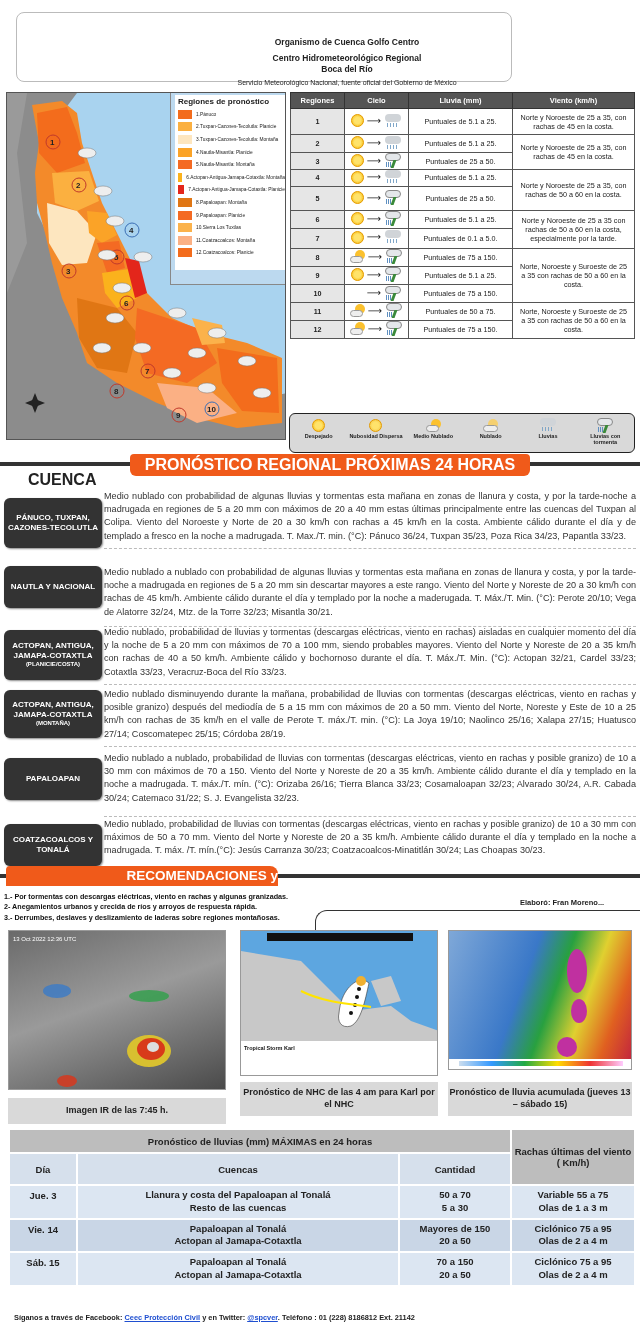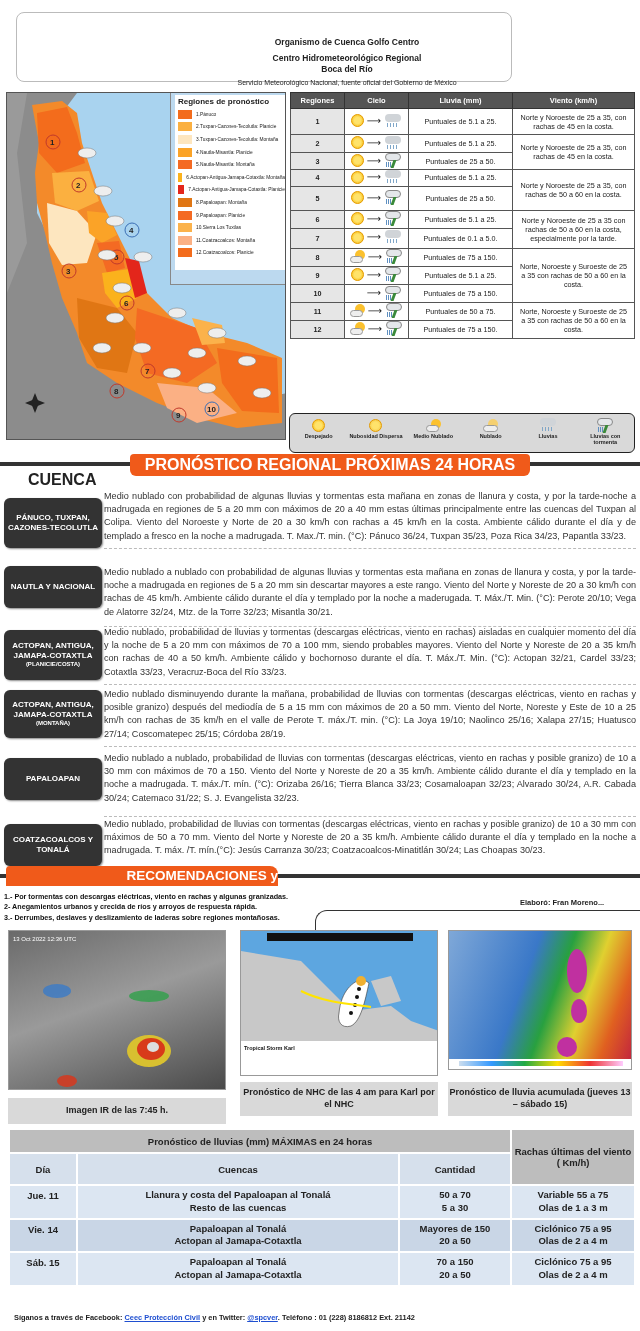--- a/index.html
+++ b/index.html
@@ -566,21 +566,21 @@
       <th class="h1 wind" rowspan="2" style="width:122px">Rachas últimas del viento ( Km/h)</th>
     </tr>
     <tr>
       <th class="h2" style="width:66px">Día</th>
       <th class="h2">Cuencas</th>
       <th class="h2" style="width:110px">Cantidad</th>
     </tr>
   </thead>
   <tbody id="rtable-body">
       <tr>
-        <td style="vertical-align:top;padding-top:4px">Jue. 11</td>
+        <td style="vertical-align:top;padding-top:4px">Jue. 3</td>
         <td>
           <div>Llanura y costa del Papaloapan al Tonalá</div>
           <div>Resto de las cuencas</div>
         </td>
         <td>
           <div>50 a 70</div>
           <div>5 a 30</div>
         </td>
         <td>
           <div>Variable 55 a 75</div>

